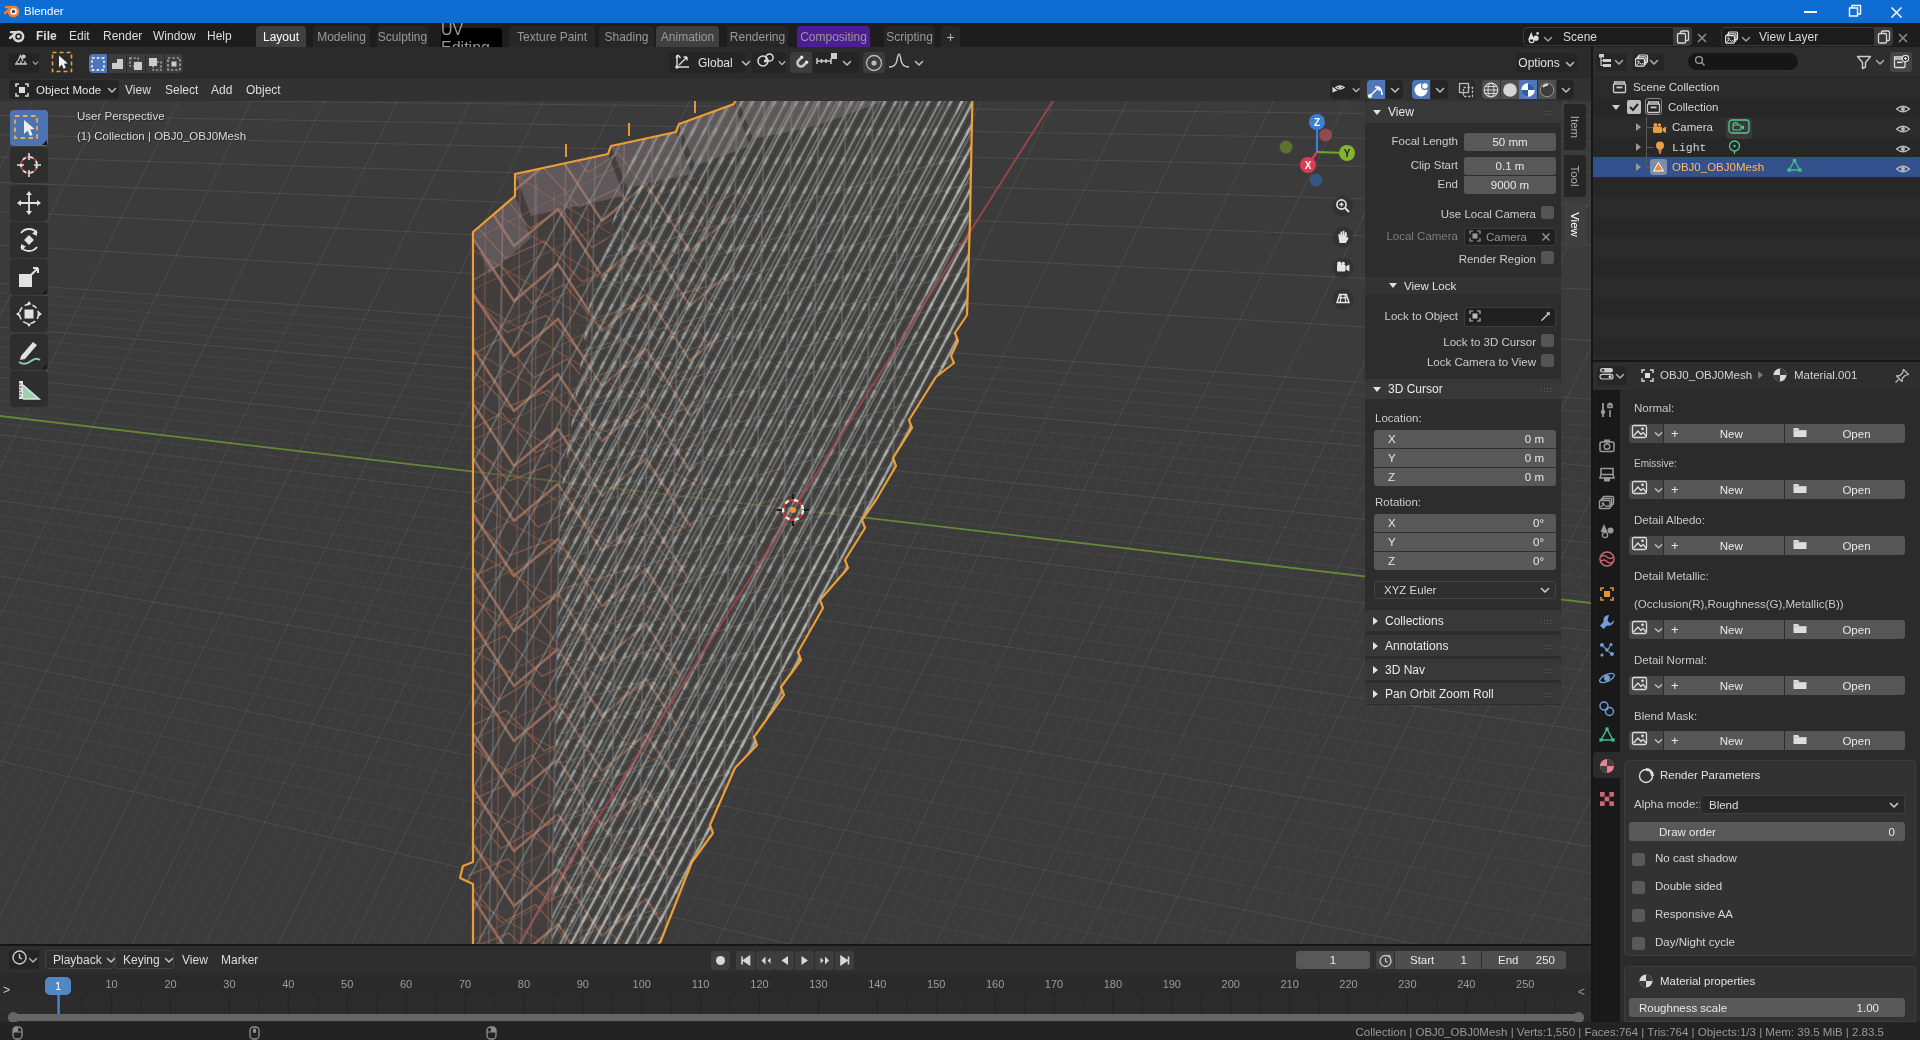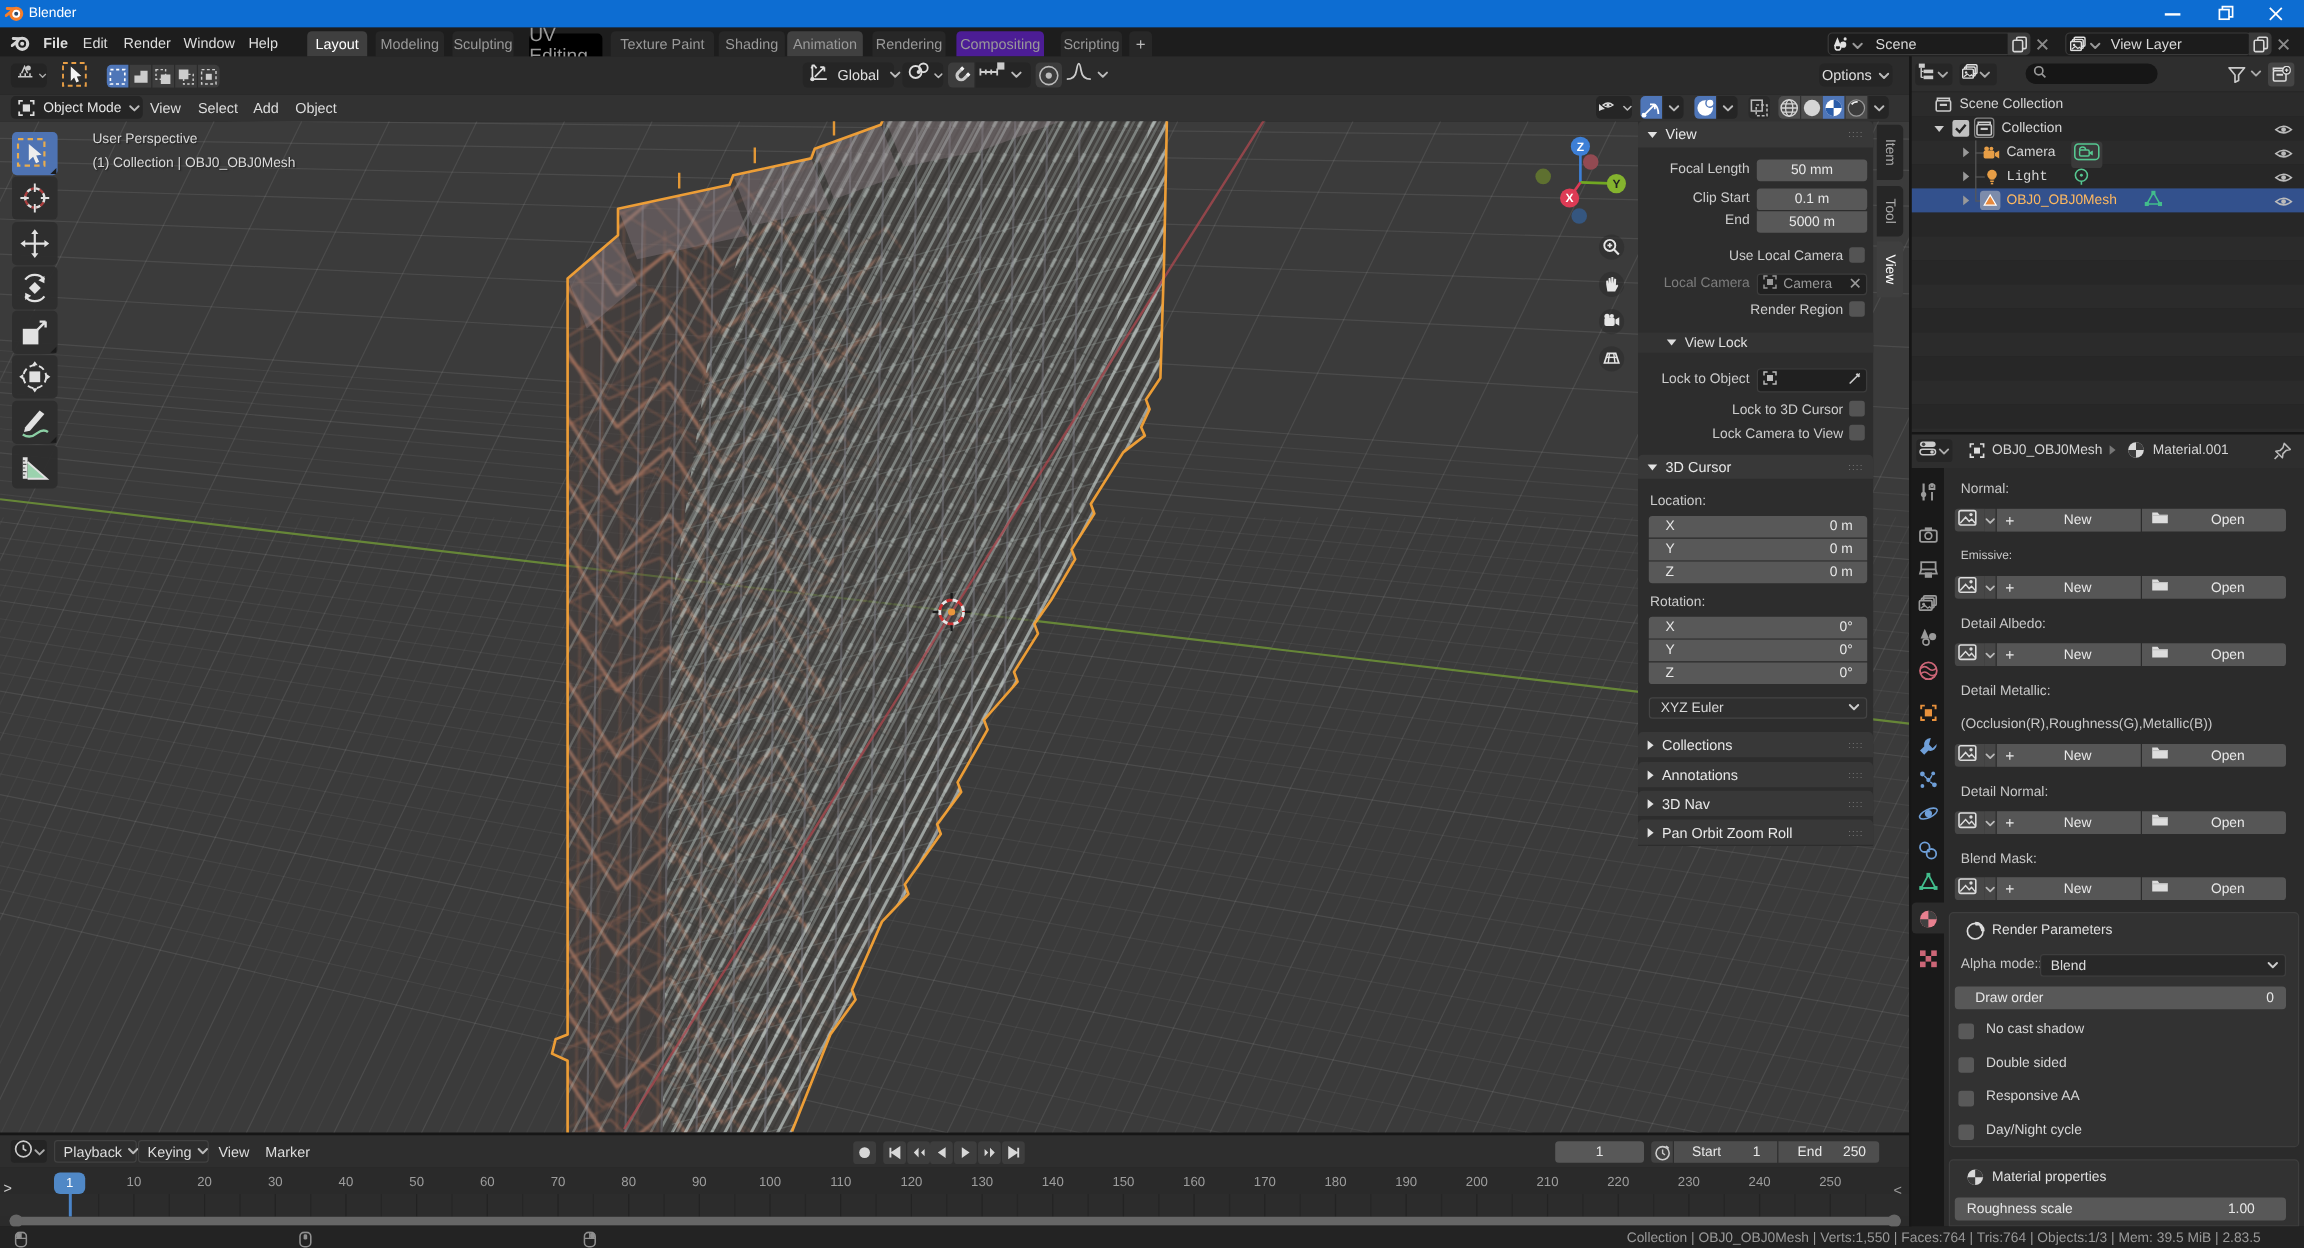--- a/index.html
+++ b/index.html
@@ -1230,21 +1230,21 @@
       <span style="display:inline-block;width:0;height:0;border-left:4px solid transparent;border-right:4px solid transparent;border-top:5px solid #e2e2e2;margin-right:7px"></span>
     </span>
     <span style="color:#e8e8e8;font-size:12px">View</span>
     <span style="position:absolute;right:8px;top:50%;transform:translateY(-50%);color:#777;font-size:8px;letter-spacing:1px">::::</span>
   </div>
 <div class="abs" style="left:1458px;top:135px;transform:translateX(-100%);font-size:11.5px;color:#cccccc;white-space:nowrap">Focal Length</div>
 <div class="fld" style="left:1464px;top:133px;width:92px;height:18px">50 mm</div>
 <div class="abs" style="left:1458px;top:159px;transform:translateX(-100%);font-size:11.5px;color:#cccccc;white-space:nowrap">Clip Start</div>
 <div class="fld" style="left:1464px;top:157px;width:92px;height:18px">0.1 m</div>
 <div class="abs" style="left:1458px;top:178px;transform:translateX(-100%);font-size:11.5px;color:#cccccc;white-space:nowrap">End</div>
-<div class="fld" style="left:1464px;top:176px;width:92px;height:18px;border-radius:0 0 3px 3px">5000 m</div>
+<div class="fld" style="left:1464px;top:176px;width:92px;height:18px;border-radius:0 0 3px 3px">9000 m</div>
 <div class="abs" style="left:1536px;top:208px;transform:translateX(-100%);font-size:11.5px;color:#cccccc;white-space:nowrap">Use Local Camera</div>
 <div class="cb" style="left:1541px;top:206px"></div>
 <div class="abs" style="left:1458px;top:230px;transform:translateX(-100%);font-size:11.5px;color:#7d7d7d;white-space:nowrap">Local Camera</div>
 <div class="abs" style="left:1464px;top:228px;width:92px;height:18px;background:#202020;border:1px solid #3c3c3c;border-radius:3px;display:flex;align-items:center">
     <span style="margin-left:4px"><svg width="12" height="12" viewBox="0 0 12 12" style="">
         <path d="M 1 4 L 1 1 L 4 1 M 8 1 L 11 1 L 11 4 M 11 8 L 11 11 L 8 11 M 4 11 L 1 11 L 1 8" stroke="#999" stroke-width="1.2" fill="none"></path>
         <rect x="3.5" y="3.5" width="5" height="5" fill="#999"></rect>
       </svg></span>
     <span style="color:#979797;font-size:11.5px;margin-left:5px">Camera</span>
     <span style="margin-left:auto;margin-right:4px"><svg width="10" height="10" viewBox="0 0 10 10" style="">
@@ -1755,21 +1755,21 @@
     </svg></div>
 <div class="abs" style="left:1660px;top:769px;font-size:11.5px;color:#e0e0e0;font-weight:normal;white-space:nowrap;">Render Parameters</div>
 <div class="abs" style="left:1634px;top:798px;font-size:11.5px;color:#c8c8c8;font-weight:normal;white-space:nowrap;">Alpha mode::</div>
 <div class="abs" style="left:1700px;top:795px;width:205px;height:19px;background:#282828;border:1px solid #3e3e3e;border-radius:3px;display:flex;align-items:center">
     <span style="color:#ddd;font-size:11.5px;margin-left:8px">Blend</span>
     <span style="margin-left:auto;margin-right:5px"><svg width="10" height="10" viewBox="0 0 10 10" style="">
         <path d="M 1.5 3.5 L 5 7 L 8.5 3.5" fill="none" stroke="#ccc" stroke-width="1.6" stroke-linecap="round" stroke-linejoin="round"></path>
       </svg></span>
   </div>
 <div class="fld" style="left:1629px;top:822px;width:276px;height:19px;border-radius:3px;justify-content:flex-start">
-    <span style="margin-left:17px">Draw order</span>
+    <span style="margin-left:30px">Draw order</span>
     <span style="margin-left:auto;margin-right:10px">0</span>
   </div>
 <div class="cb" style="left:1632px;top:853px;background:#595959"></div>
 <div class="abs" style="left:1655px;top:852px;font-size:11.5px;color:#d6d6d6;font-weight:normal;white-space:nowrap;">No cast shadow</div>
 <div class="cb" style="left:1632px;top:881px;background:#595959"></div>
 <div class="abs" style="left:1655px;top:880px;font-size:11.5px;color:#d6d6d6;font-weight:normal;white-space:nowrap;">Double sided</div>
 <div class="cb" style="left:1632px;top:909px;background:#595959"></div>
 <div class="abs" style="left:1655px;top:908px;font-size:11.5px;color:#d6d6d6;font-weight:normal;white-space:nowrap;">Responsive AA</div>
 <div class="cb" style="left:1632px;top:937px;background:#595959"></div>
 <div class="abs" style="left:1655px;top:936px;font-size:11.5px;color:#d6d6d6;font-weight:normal;white-space:nowrap;">Day/Night cycle</div>

